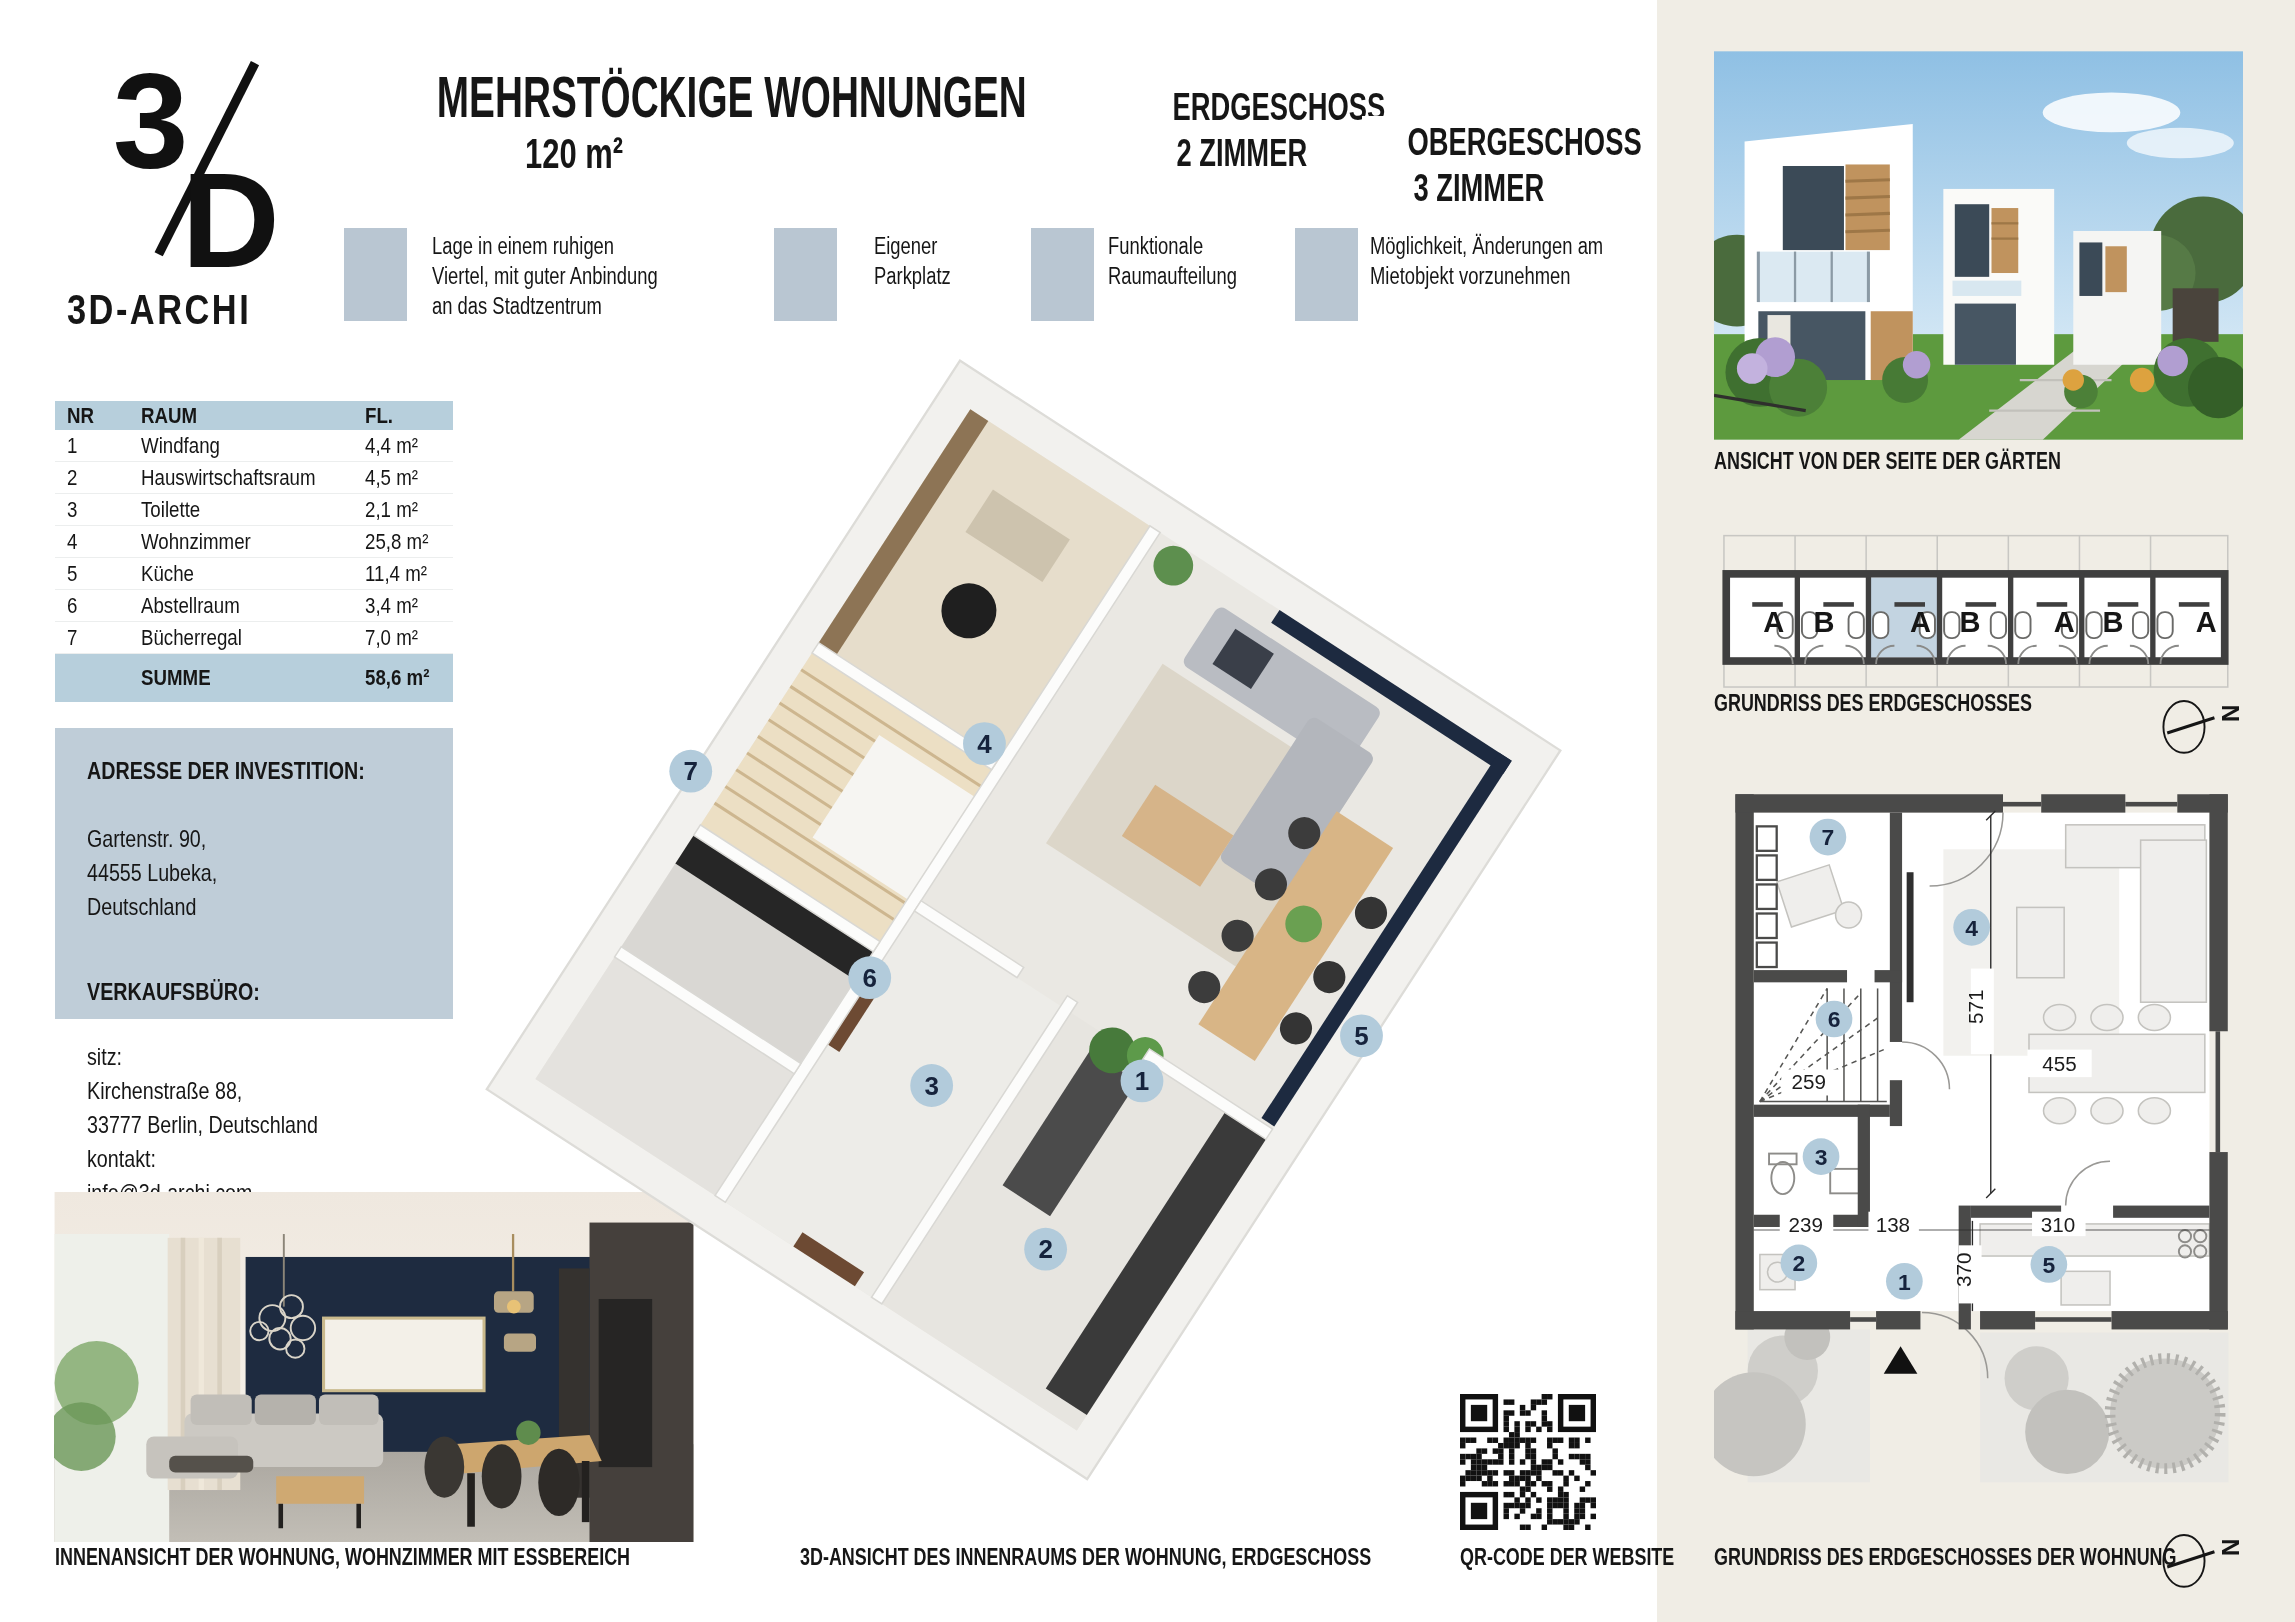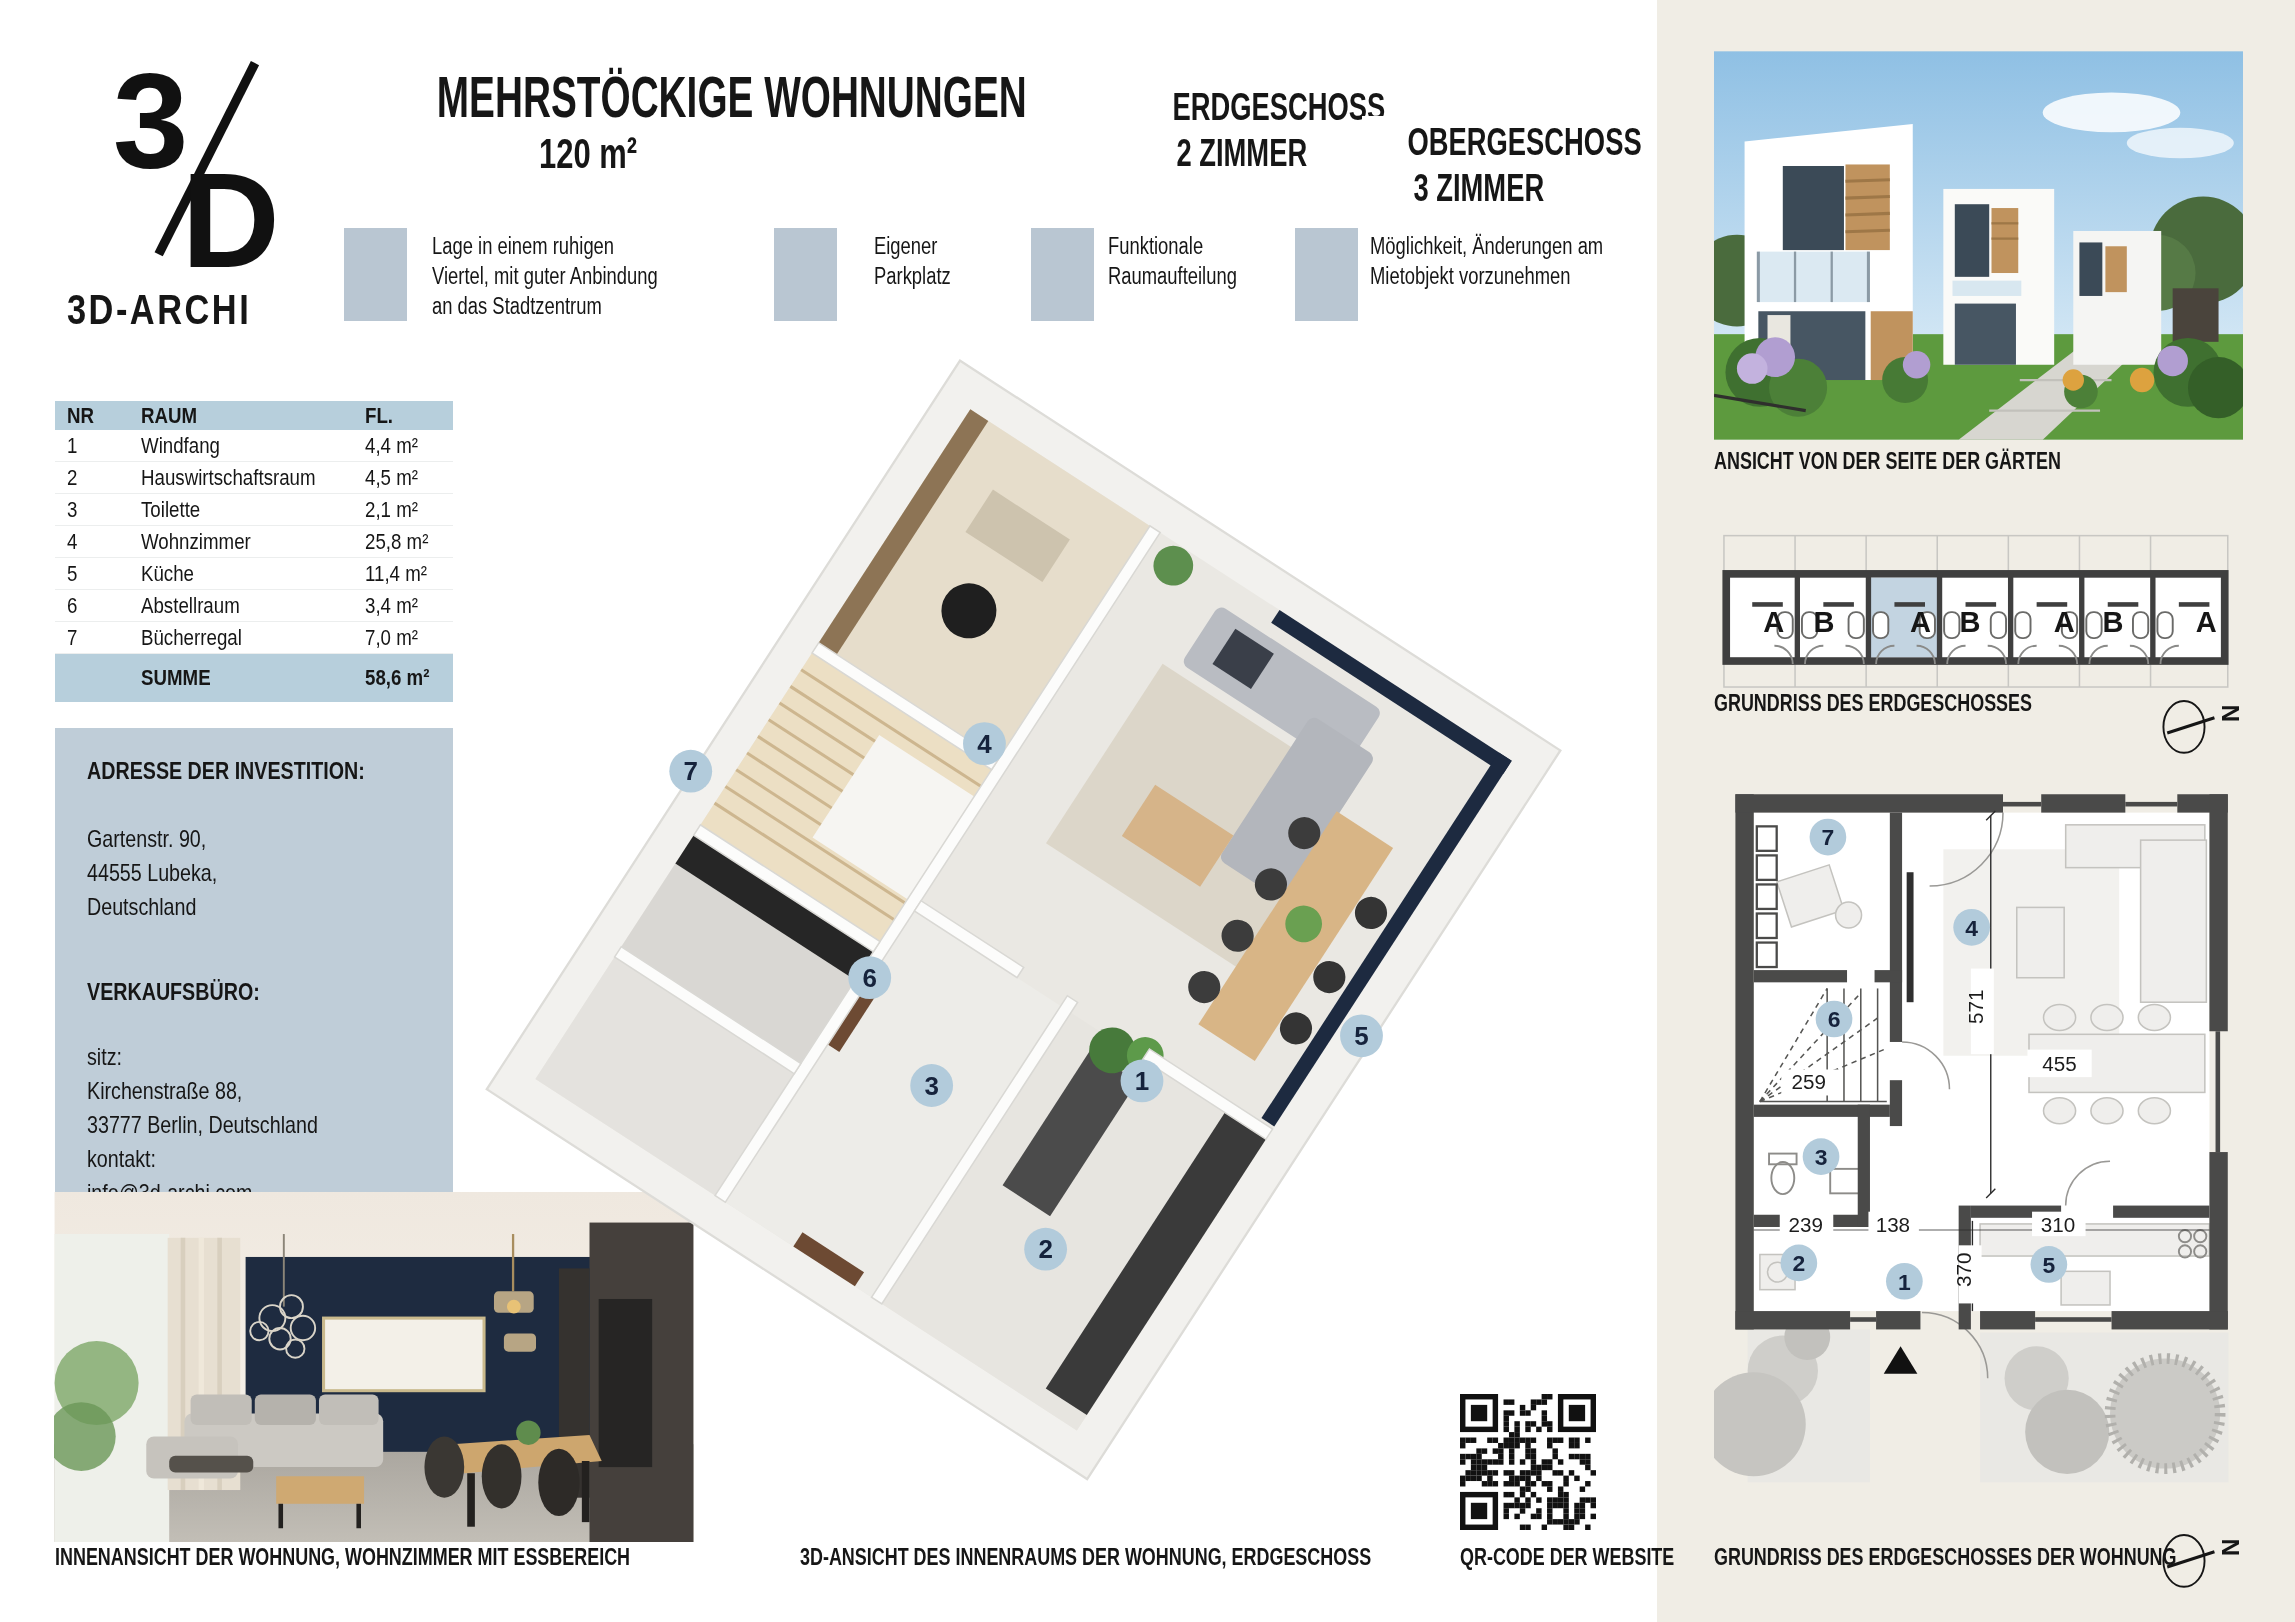--- a/index.html
+++ b/index.html
@@ -10,36 +10,36 @@
   .cx{display:inline-block;transform-origin:0 50%;white-space:nowrap;}
   .cxc{display:inline-block;transform-origin:50% 50%;white-space:nowrap;}
   .s68{transform:scaleX(.68);} .s72{transform:scaleX(.72);} .s78{transform:scaleX(.78);}
   .s80{transform:scaleX(.80);} .s82{transform:scaleX(.82);} .s85{transform:scaleX(.85);}
   
   .side-panel{left:1657px;top:0;width:638px;height:1623px;background:#f0ede5;}
   
   .logo-name{left:67px;top:285px;font-size:43px;font-weight:bold;letter-spacing:3.1px;}
   
   .title-wrap{left:298px;top:67px;width:589px;text-align:center;font-weight:bold;font-size:57px;line-height:60px;}
-  .subtitle-wrap{left:294px;top:129px;width:589px;text-align:center;font-weight:bold;font-size:43px;}
+  .subtitle-wrap{left:280px;top:129px;width:589px;text-align:center;font-weight:bold;font-size:43px;}
   
   .hcol{top:81px;text-align:center;font-weight:bold;font-size:38px;line-height:46px;background:#fff;padding-top:3.1px;}
   
   .feat-sq{top:228px;width:63px;height:93px;background:#b9c6d2;}
   .feat-tx{top:231px;font-size:23px;line-height:30px;}
   .feat-tx .w{display:block;transform-origin:0 0;transform:scaleX(.8);}
   
   .rtable{left:55px;top:401px;width:398px;font-size:22px;}
   .trow{display:grid;grid-template-columns:86px 224px 87px;align-items:center;height:31px;border-bottom:0.8px solid #eceeee;}
   .trow>div{overflow:visible;}
   .thead,.tsum{background:#b7cfdc;font-weight:bold;border-bottom:none;}
   .thead{height:29px;} .tsum{height:48px;}
   .trow .pad{padding-left:12.2px;}
   
-  .addr{left:55px;top:728px;width:398px;height:464px;background:#bfcdd8;box-sizing:border-box;padding:26px 0 0 32px;font-size:24px;line-height:34px;}
+  .addr{left:55px;top:728px;width:398px;height:291px;background:#bfcdd8;box-sizing:border-box;padding:26px 0 0 32px;font-size:24px;line-height:34px;}
   .addr .t{font-weight:bold;}
   .addr .gap1{height:34px;} .addr .gap2{height:51px;} .addr .gap3{height:31px;}
   
   .cap{font-size:23px;font-weight:bold;}
   
   #qr{left:1460px;top:1394px;width:136px;height:136px;}
   
   text{font-family:"Liberation Sans","DejaVu Sans",sans-serif;}
   .badge-n{font-size:34px;font-weight:bold;fill:#16233c;}
   .badge-n2{font-size:30px;font-weight:bold;fill:#16233c;}

